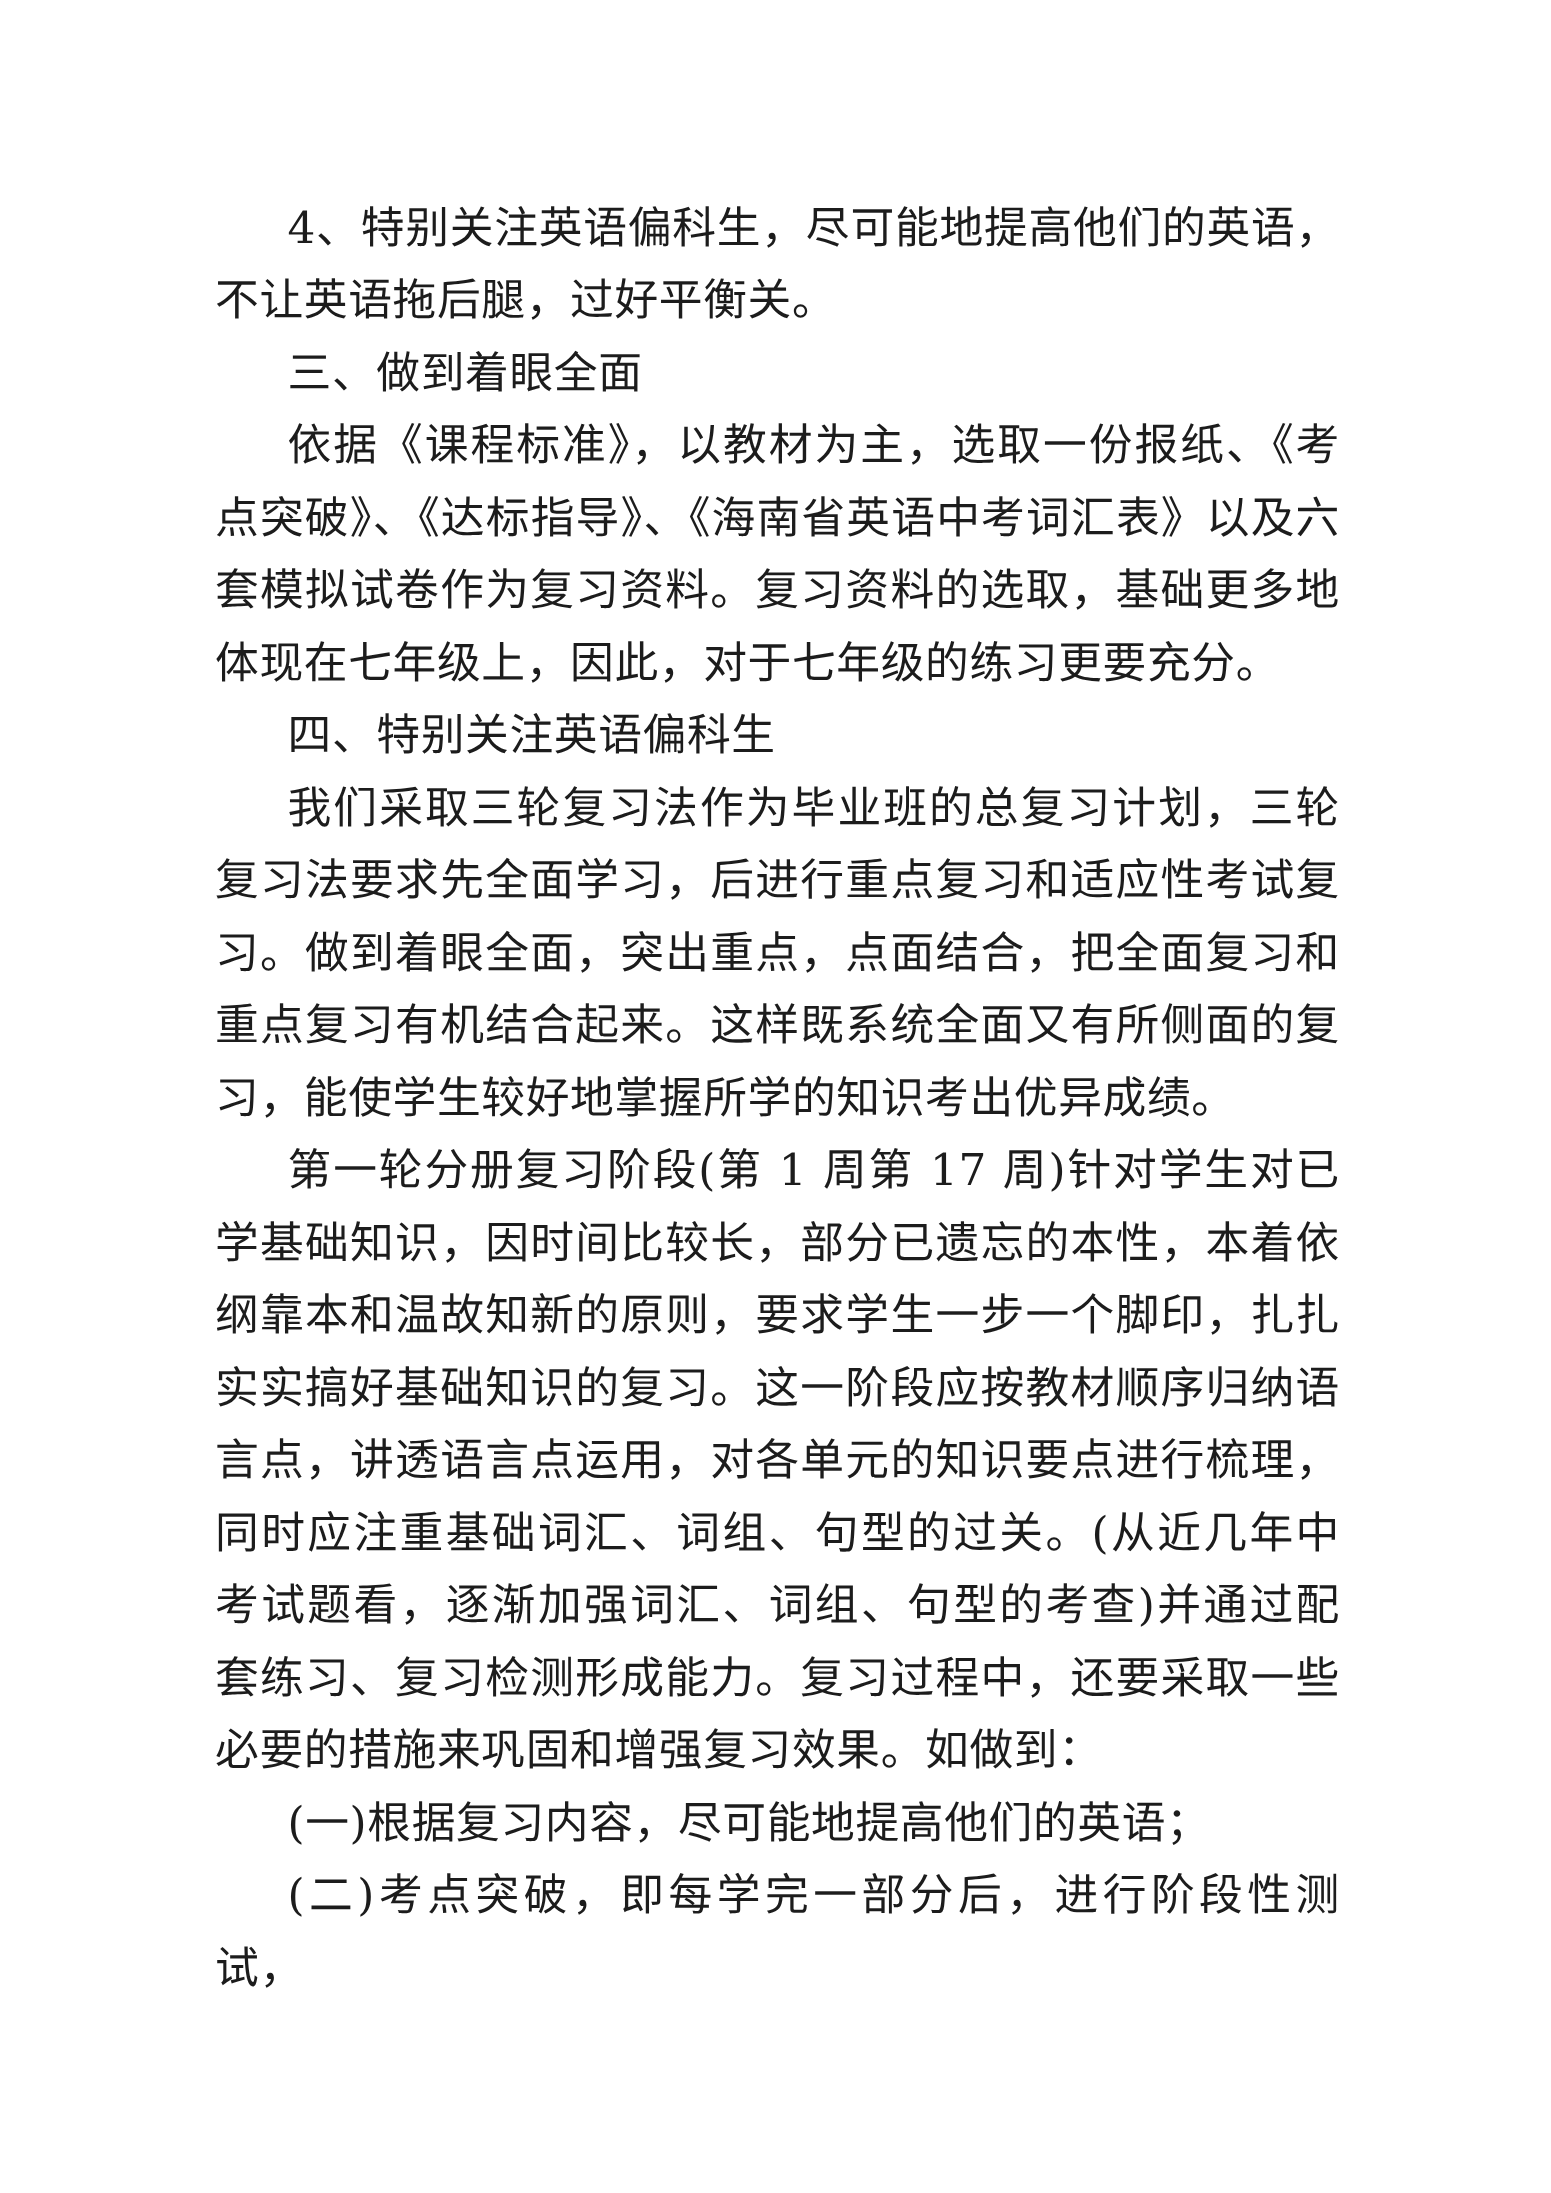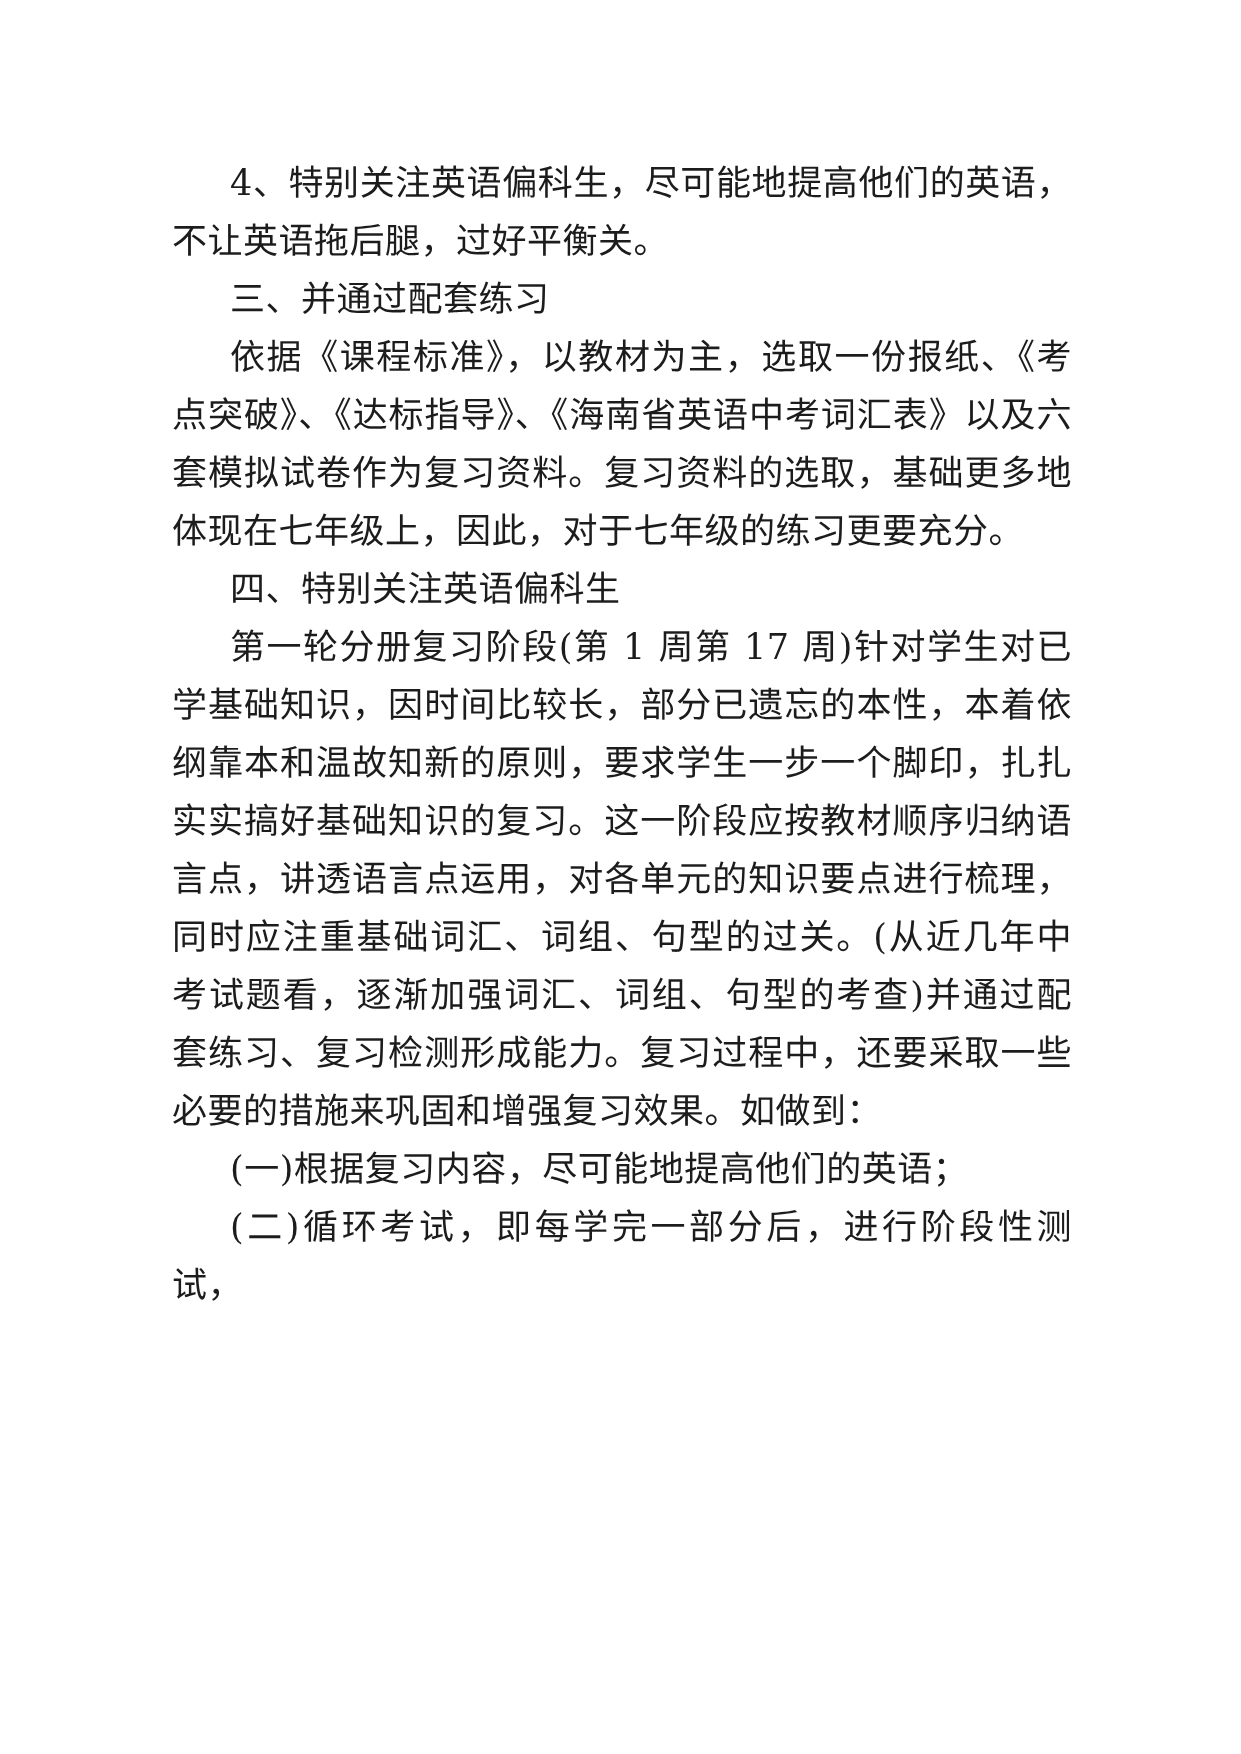--- a/index.html
+++ b/index.html
@@ -34,20 +34,21 @@
     text-indent: 58px;
     font-weight: 400;
   }
 </style>
 </head>
 <body>
 
 <div class="page">
   <div class="content">
     <p>4、特别关注英语偏科生，尽可能地提高他们的英语，不让英语拖后腿，过好平衡关。</p>
-    <p>三、并通过配套练习</p>
+    <p>三、做到着眼全面</p>
     <p>依据《课程标准》，以教材为主，选取一份报纸、《考点突破》、《达标指导》、《海南省英语中考词汇表》以及六套模拟试卷作为复习资料。复习资料的选取，基础更多地体现在七年级上，因此，对于七年级的练习更要充分。</p>
     <p>四、特别关注英语偏科生</p>
+    <p>我们采取三轮复习法作为毕业班的总复习计划，三轮复习法要求先全面学习，后进行重点复习和适应性考试复习。做到着眼全面，突出重点，点面结合，把全面复习和重点复习有机结合起来。这样既系统全面又有所侧面的复习，能使学生较好地掌握所学的知识考出优异成绩。</p>
     <p>第一轮分册复习阶段(第 1 周第 17 周)针对学生对已学基础知识，因时间比较长，部分已遗忘的本性，本着依纲靠本和温故知新的原则，要求学生一步一个脚印，扎扎实实搞好基础知识的复习。这一阶段应按教材顺序归纳语言点，讲透语言点运用，对各单元的知识要点进行梳理，同时应注重基础词汇、词组、句型的过关。(从近几年中考试题看，逐渐加强词汇、词组、句型的考查)并通过配套练习、复习检测形成能力。复习过程中，还要采取一些必要的措施来巩固和增强复习效果。如做到：</p>
     <p>(一)根据复习内容，尽可能地提高他们的英语；</p>
-    <p>(二)循环考试，即每学完一部分后，进行阶段性测试，</p>
+    <p>(二)考点突破，即每学完一部分后，进行阶段性测试，</p>
   </div>
 </div>
 
 </body></html>

